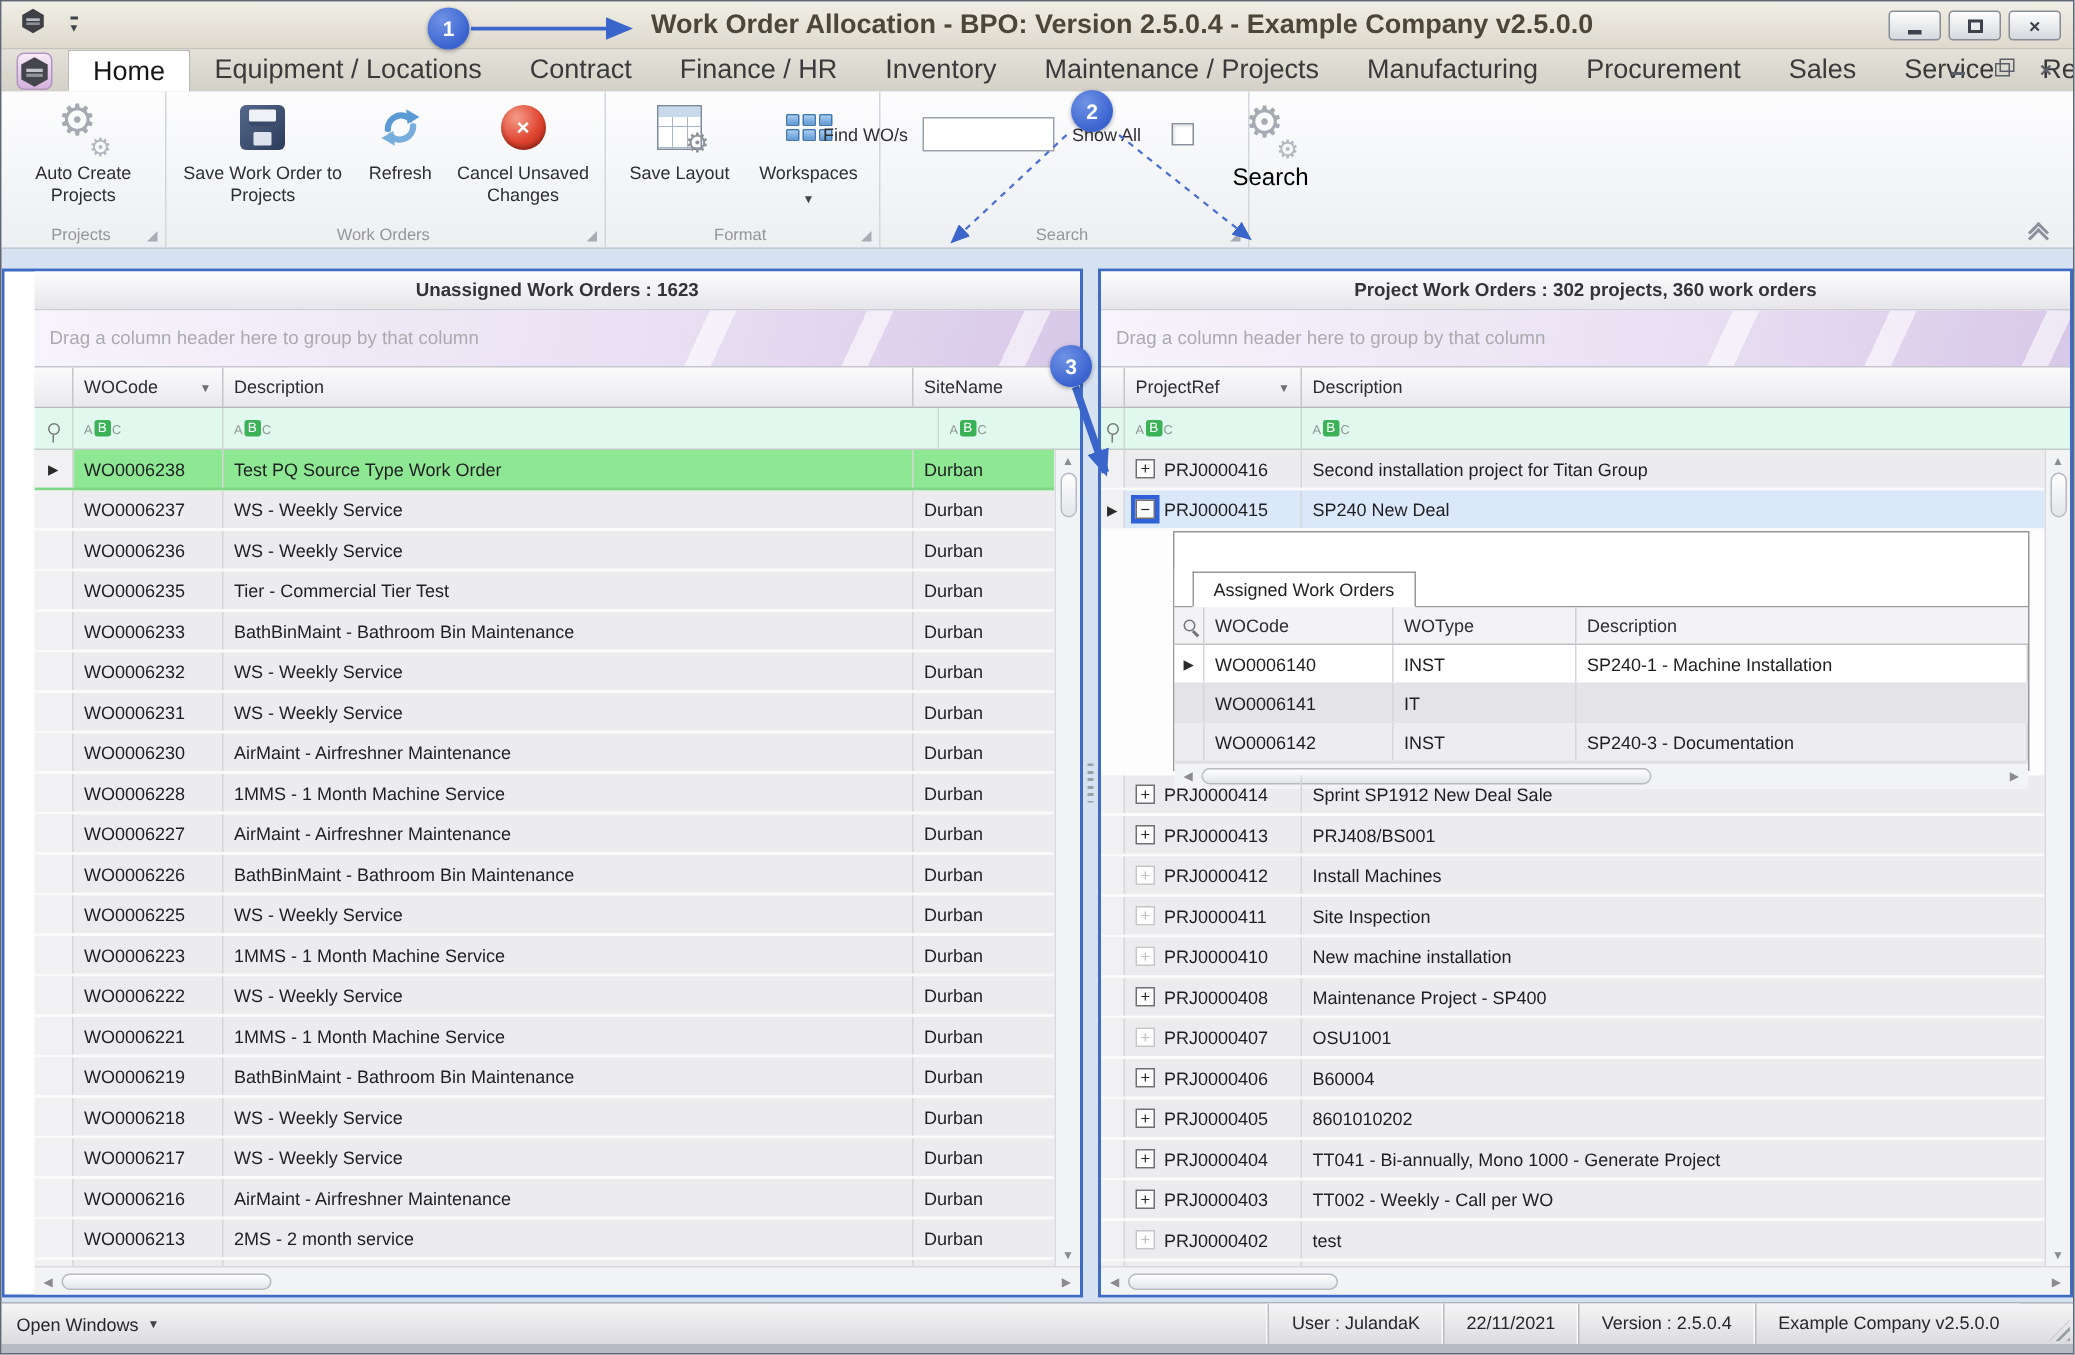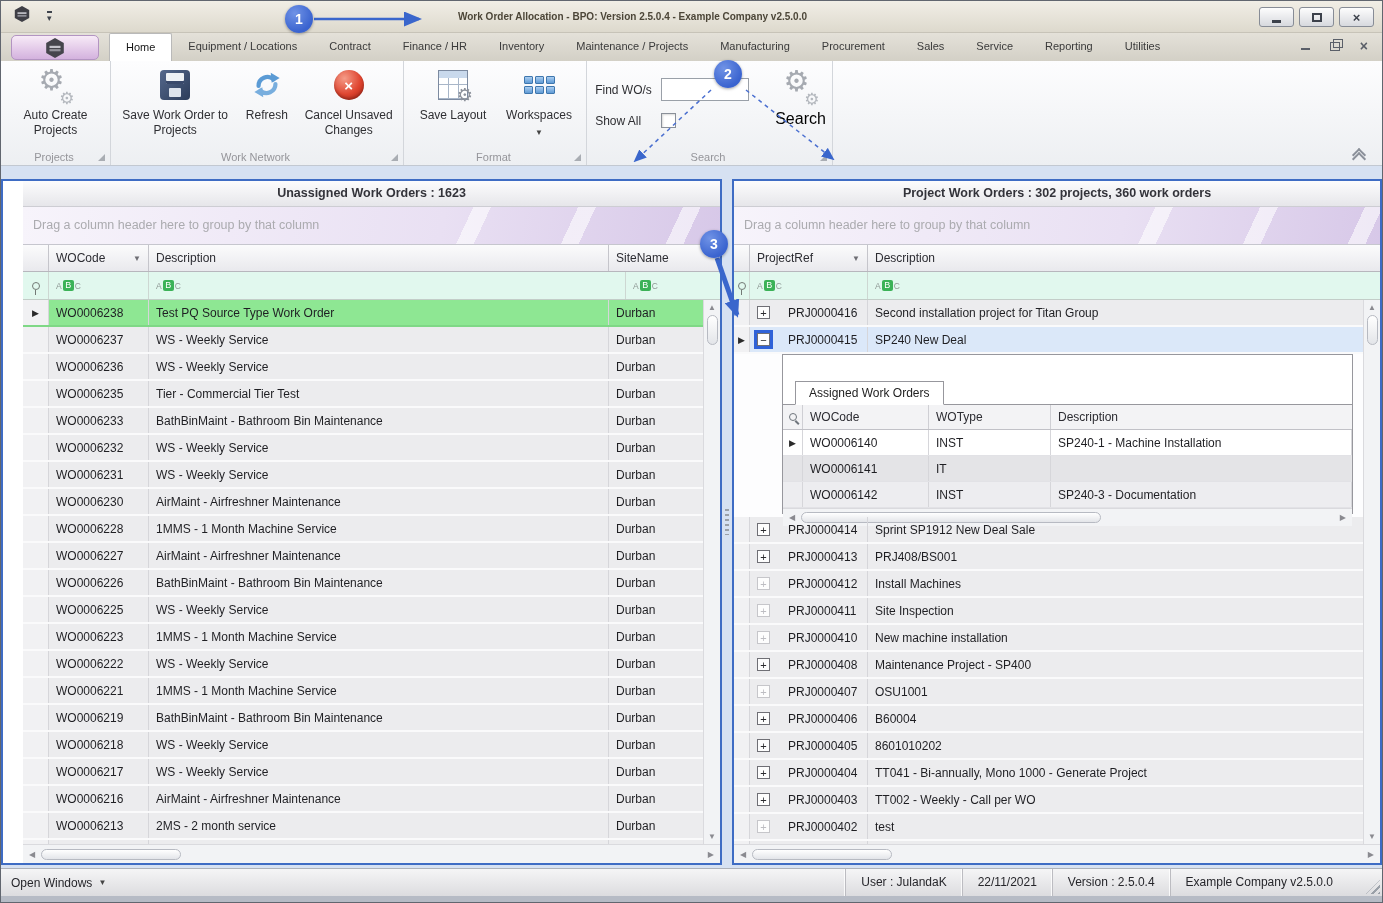--- a/index.html
+++ b/index.html
@@ -7,37 +7,37 @@
   body { font-family: "Liberation Sans", sans-serif; background:#8d939e; }
   #app { position:relative; width:1383px; height:903px; background:#d6e1f2;
          border:1px solid #61666f; overflow:hidden; }
 
   
   .titlebar { position:absolute; top:0; left:0; right:0; height:32px;
     background:linear-gradient(#f1eee6,#ddd9cd); border-bottom:1px solid #c7c3b8; }
   .qat { position:absolute; left:12px; top:4px; display:flex; align-items:center; gap:16px; }
   .hex-logo { display:inline-block; }
   .qat-dd { font-size:9px; color:#3e434c; border-top:2px solid #3e434c; padding-top:1px; line-height:8px; cursor:default; }
-  .title-text { position:absolute; left:457px; top:0; height:31px; line-height:31px;
-    font-weight:bold; font-size:10px; color:#4c4638; white-space:nowrap; }
+  .title-text { position:absolute; left:433px; top:0; height:31px; line-height:31px;
+    font-weight:bold; font-size:18px; color:#4c4638; white-space:nowrap; }
   .win-controls { position:absolute; right:8px; top:6px; display:flex; gap:5px; }
   .win-btn { width:35px; height:20px; border:1px solid #878c96; border-radius:3px;
     background:linear-gradient(#fdfdfd,#d7d9de); display:flex; align-items:center; justify-content:center;
     color:#3c414b; font-size:13px; font-weight:bold; line-height:1; }
   .glyph-min { width:9px; height:3px; background:#3c414b; margin-top:8px; }
   .glyph-max { width:10px; height:9px; border:2px solid #3c414b; }
 
   
   .tabrow { position:absolute; top:32px; left:0; right:0; height:28px;
     background:linear-gradient(#e4e1d9,#d3d0c6); display:flex; align-items:flex-end; padding-left:10px; }
   .appbtn { width:88px; height:25px; margin:0 10px 1px 0; border-radius:5px;
     background:linear-gradient(#f7eaf7,#d4b2de); border:1px solid #b394c2;
     display:flex; align-items:center; justify-content:center; cursor:pointer; }
   .tabs { display:flex; height:28px; }
-  .tab { padding:0 16px; line-height:26px; font-size:11px; color:#3a3a3a; cursor:pointer; white-space:nowrap; }
+  .tab { padding:0 16px; line-height:26px; font-size:18px; color:#3a3a3a; cursor:pointer; white-space:nowrap; }
   .tab.active { background:#fff; border:1px solid #b9b9b9; border-bottom:none;
     border-radius:2px 2px 0 0; color:#161616; }
   .ribbon-win-controls { position:absolute; right:14px; top:39px; display:flex; gap:20px; align-items:center; }
   .rw-min { width:9px; height:2.5px; background:#5a5f68; margin-top:6px; }
   .rw-restore { width:10px; height:9px; border:1.5px solid #5a5f68; position:relative; }
   .rw-restore::before { content:""; position:absolute; right:-4px; top:-4px; width:8px; height:7px; border:1.5px solid #5a5f68; }
   .rw-close { color:#5a5f68; font-size:14px; font-weight:bold; line-height:12px; }
 
   
   .ribbon { position:absolute; top:60px; left:0; right:0; height:105px;
@@ -71,21 +71,21 @@
 
   .icon-layout { width:30px; height:30px; border:1px solid #7c8aa0; background:#fff; position:relative;
     background-image:linear-gradient(#c9d9ec 0 7px, transparent 7px),
       repeating-linear-gradient(to bottom, transparent 0 13px, #a8b6c8 13px 14px),
       repeating-linear-gradient(to right, transparent 0 9px, #a8b6c8 9px 10px); }
   .icon-layout .gear-overlay { position:absolute; right:-6px; bottom:-7px; font-size:18px; color:#8d929b; }
 
   .icon-ws { display:grid; grid-template-columns:repeat(3,9px); grid-auto-rows:8px; gap:2px; }
   .icon-ws i { background:linear-gradient(#aacdf0,#5f9bd5); border:1px solid #3f77ae; border-radius:1px; }
 
-  .search-fields { display:flex; flex-direction:column; gap:12px; padding:12px 4px 0 10px; }
+  .search-fields { display:flex; flex-direction:row; gap:12px; padding:12px 4px 0 10px; }
   .sfrow { display:flex; align-items:center; gap:8px; }
   .sflabel { font-size:12px; color:#2f2f33; width:58px; }
   .sfinput { width:88px; height:23px; border:1px solid #9aa0a8; background:#fff; font-size:12px; padding:0 4px; }
   .cb { width:15px; height:15px; border:1px solid #8a9099; background:#fff;
         box-shadow:inset 1px 1px 2px rgba(0,0,0,.15); cursor:pointer; }
   .search-btn { display:flex; flex-direction:column; align-items:center; gap:8px; padding:4px 8px 0 8px; margin-left:14px; cursor:pointer; }
   .chev-collapse { position:absolute; right:16px; bottom:5px; width:14px; height:11px; cursor:pointer; }
   .chev-collapse::before, .chev-collapse::after { content:""; position:absolute; left:2px; width:8px; height:8px;
     border-left:2px solid #8b909a; border-top:2px solid #8b909a; transform:rotate(45deg); }
   .chev-collapse::before { top:1px; } .chev-collapse::after { top:5px; }
@@ -122,21 +122,21 @@
   .grow { display:flex; height:27px; border-bottom:2px solid #fafafb; background:#ececee; }
   .cell { display:flex; align-items:center; padding:0 7px; border-right:1px solid #d6d6da;
     font-size:12px; color:#1f1f23; white-space:nowrap; overflow:hidden; }
   .ind { width:26px; flex:none; justify-content:center; background:#f1f1f3; color:#2a2a2a;
     font-size:9px; padding:0; }
   .panel.right .ind { width:16px; }
   .c-code { width:100px; flex:none; }
   .c-desc { flex:1; border-right:none; }
   .panel.left .c-desc { border-right:1px solid #d6d6da; }
   .c-site { width:94px; flex:none; border-right:none; }
-  .c-ref { width:118px; flex:none; gap:18px; }
+  .c-ref { width:118px; flex:none; gap:6px; }
   .grow.sel-green { background:#8ee793; border-bottom-color:#7fd886; }
   .grow.sel-blue { background:#dbe8f9; }
   .grow.sel-green .ind, .grow.sel-blue .ind { background:#f1f1f3; }
   .grow.current .ind::before { content:"▶"; }
   .expand { width:13px; height:13px; flex:none; border:1px solid #6f6f75; background:#fdfdfd;
     display:flex; align-items:center; justify-content:center; font-size:11px; line-height:10px;
     color:#2a2a2e; cursor:pointer; }
   .expand.light { border-color:#c6c6ca; color:#bdbdc2; }
   .expand.plus::before { content:"+"; }
   .expand.minus::before { content:"−"; }
@@ -311,21 +311,21 @@
         <span class="lbl">Refresh</span>
       </div>
       <div class="bigbtn" style="width:102px">
         <span class="iconbox">
             <span class="icon-cancel">
               <span>×</span>
             </span>
           </span>
         <span class="lbl">Cancel Unsaved Changes</span>
       </div>
-      <span class="rgroup-label">Work Network</span>
+      <span class="rgroup-label">Work Orders</span>
       <span class="dlg-launcher"></span>
     </div>
 
     <div class="rgroup" style="width:183px">
       <div class="bigbtn" style="width:88px">
         <span class="iconbox">
             <span class="icon-layout">
               <span class="gear-overlay">⚙</span>
             </span>
           </span>

